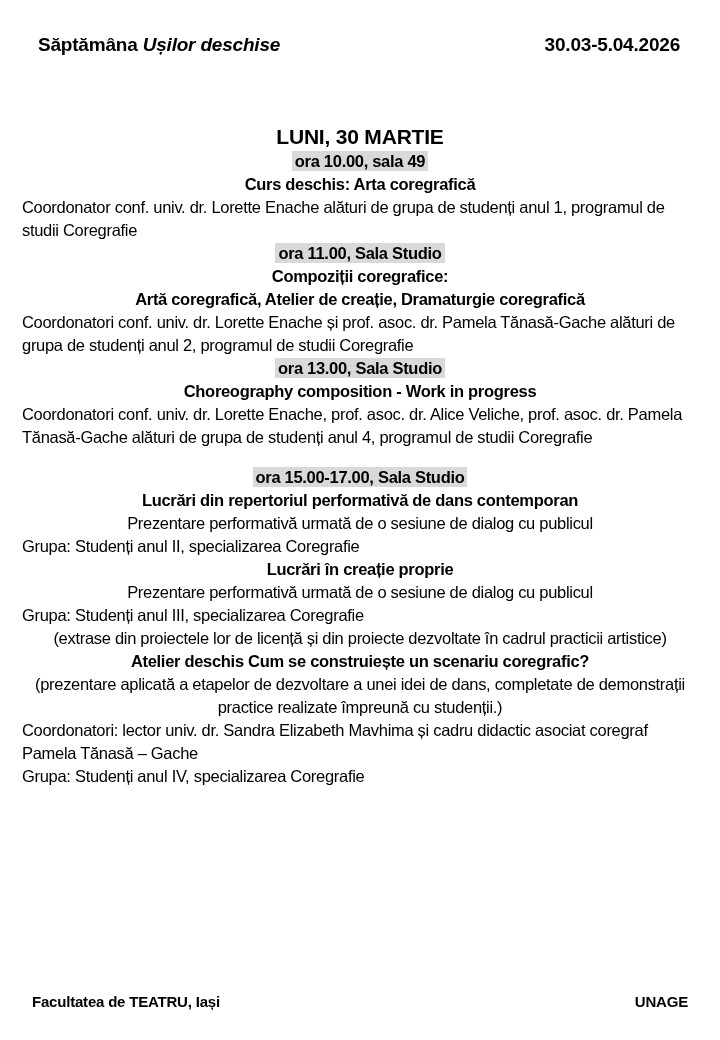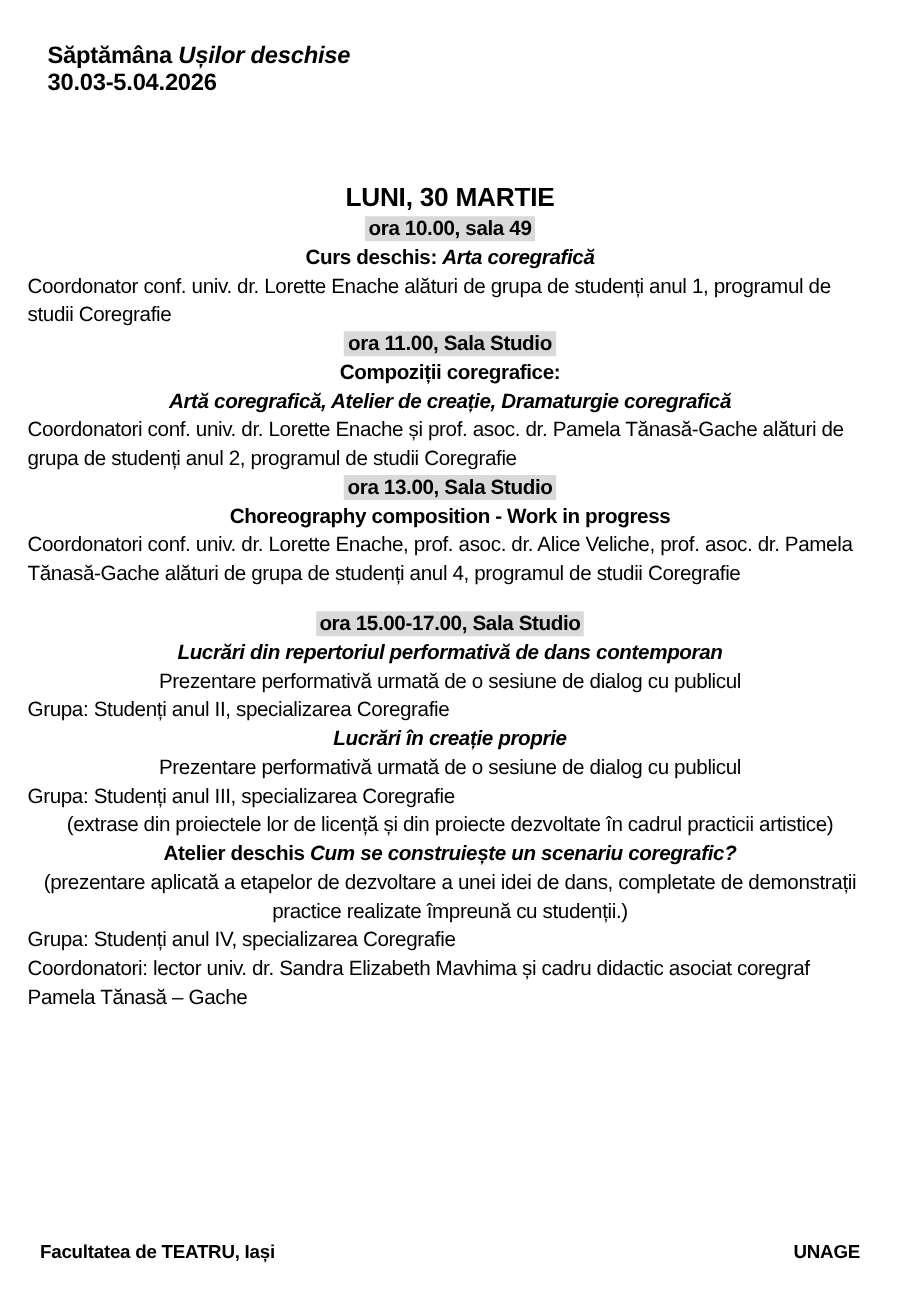--- a/index.html
+++ b/index.html
@@ -7,27 +7,26 @@
     position: relative;
     width: 720px;
     height: 1040px;
     background: #ffffff;
     color: #000000;
     font-family: "Liberation Sans", sans-serif;
     overflow: hidden;
   }
   .doc-header {
     display: flex;
-    justify-content: center;
+    justify-content: space-between;
     align-items: baseline;
     padding: 34px 40px 0 38px;
     font-weight: bold;
     font-size: 19px;
     letter-spacing: -0.2px;
-    flex-direction: column;
   }
   .doc-header .italic { font-style: italic; }
   .content {
     margin-top: 67px;
     padding: 0 22px;
   }
   .day-heading {
     text-align: center;
     font-weight: bold;
     font-size: 21px;
@@ -36,21 +35,21 @@
     margin: 0;
   }
   p.line {
     margin: 0;
     font-size: 16.5px;
     line-height: 23px;
     letter-spacing: -0.3px;
   }
   .t-center { text-align: center; }
   .t-bold   { font-weight: bold; }
-  .t-italic { font-style: italic; }
+  .t-italic { }
   .nowrap   { white-space: nowrap; }
   .hl {
     background: var(--hl, #d9d9d9);
     font-weight: bold;
     padding: 1px 3px;
     text-align: right;
   }
   .spacer { height: 17px; }
   .doc-footer {
     position: absolute;
@@ -122,23 +121,23 @@
 
     <p class="line t-center nowrap">(extrase din proiectele lor de licență și din proiecte dezvoltate în cadrul practicii artistice)</p>
 
     <p class="line t-center t-bold nowrap">
       <span>Atelier deschis</span>
       <span class="t-italic">Cum se construiește un scenariu coregrafic?</span>
     </p>
 
     <p class="line t-center">(prezentare aplicată a etapelor de dezvoltare a unei idei de dans, completate de demonstrații practice realizate împreună cu studenții.)</p>
 
+    <p class="line">Coordonatori: lector univ. dr. Sandra Elizabeth Mavhima și cadru didactic asociat coregraf Pamela Tănasă – Gache</p>
+
     <p class="line">Grupa: Studenți anul IV, specializarea Coregrafie</p>
-
-    <p class="line">Coordonatori: lector univ. dr. Sandra Elizabeth Mavhima și cadru didactic asociat coregraf Pamela Tănasă – Gache</p>
 
   </div>
 
   <div class="doc-footer">
     <div>Facultatea de TEATRU, Iași</div>
     <div>UNAGE</div>
   </div>
 
 </div>
 

